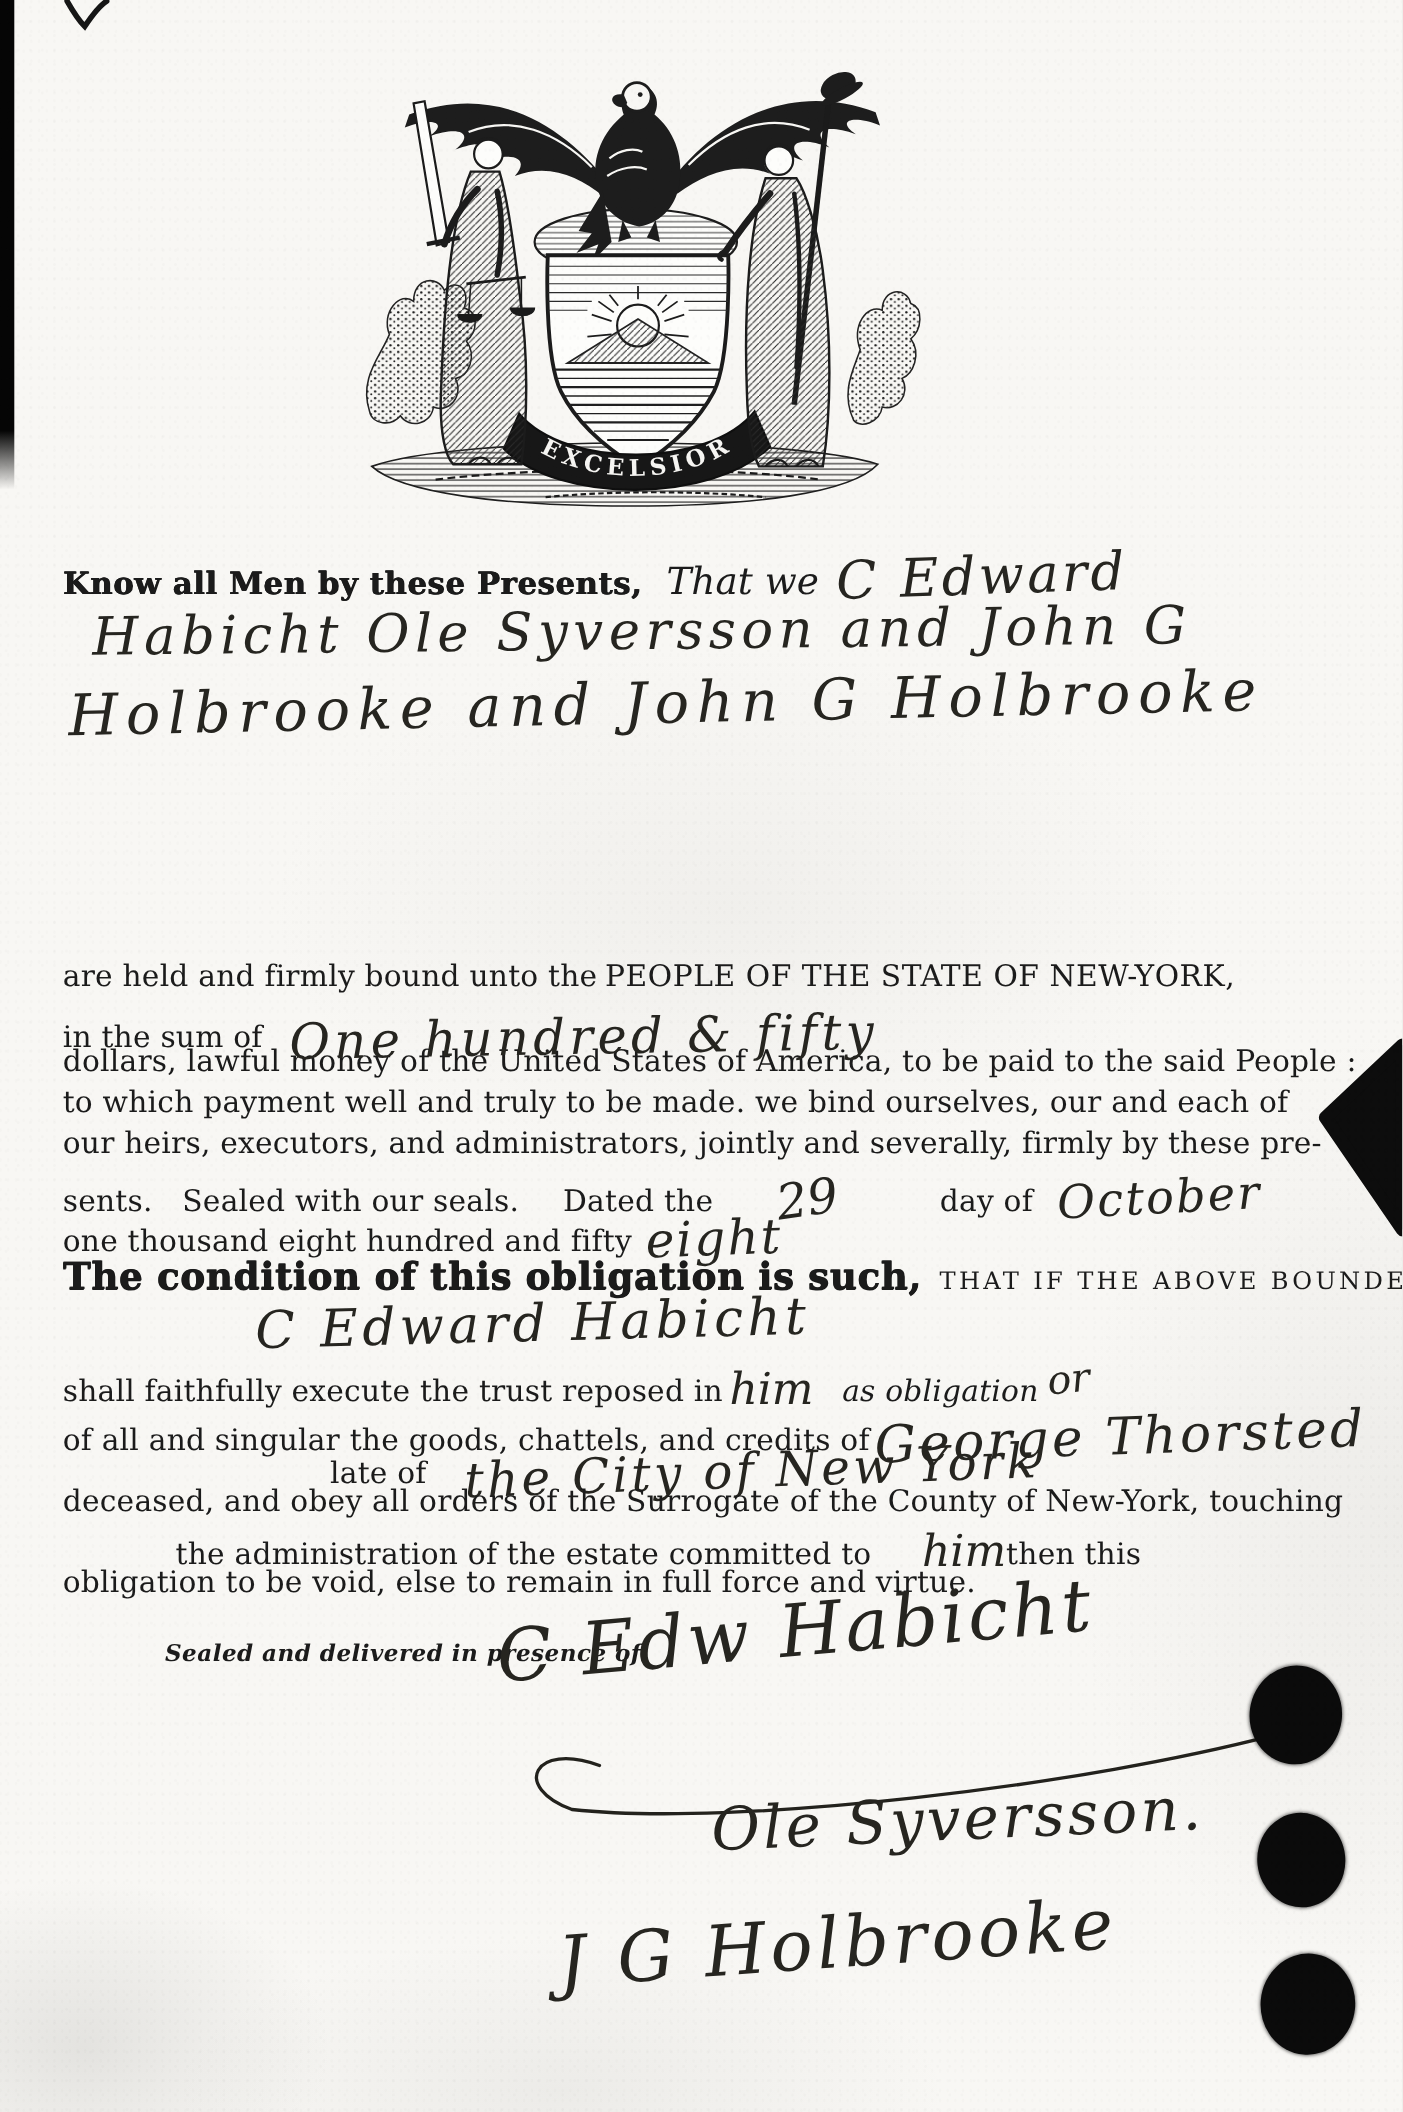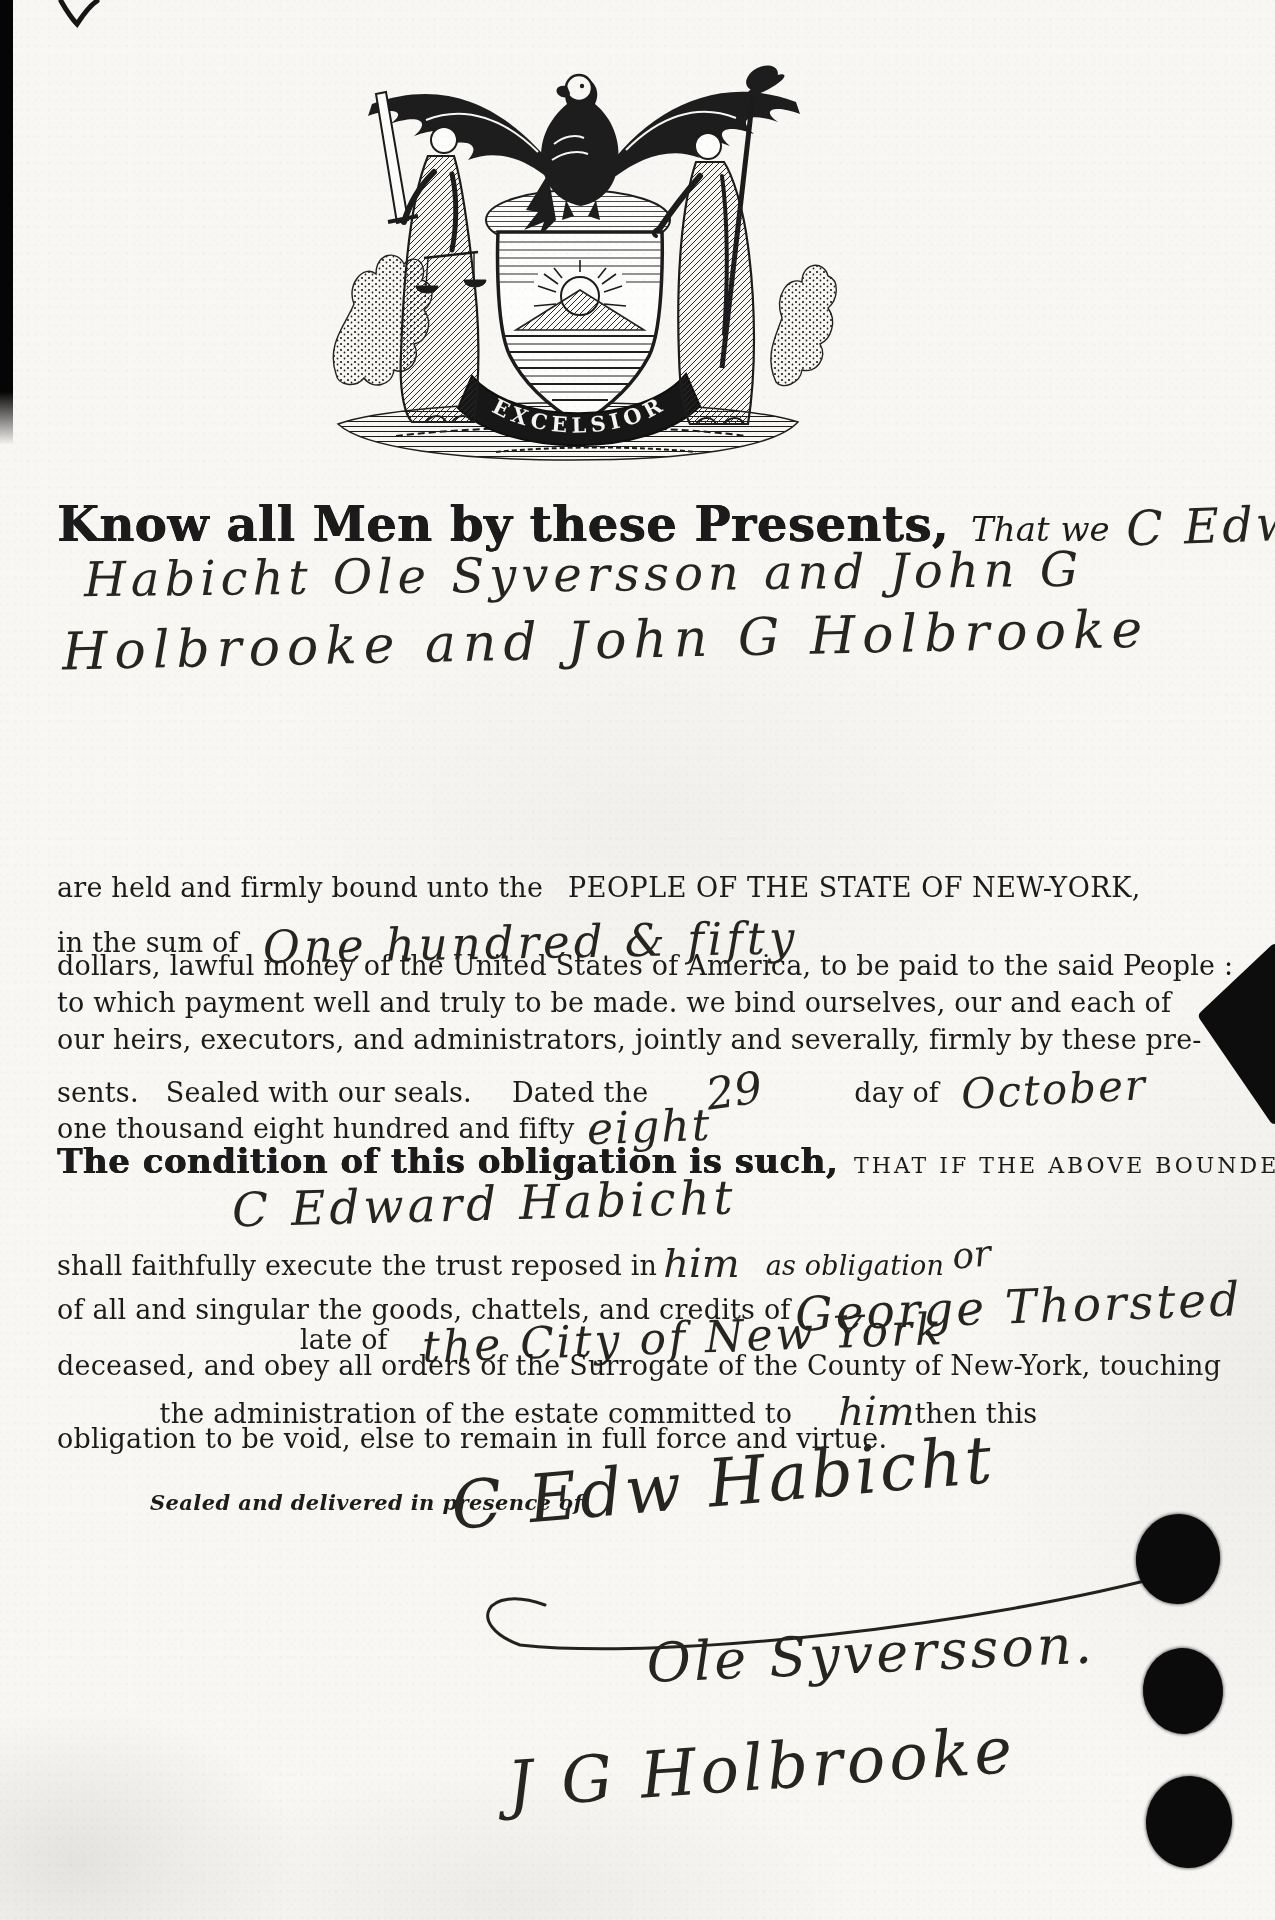--- a/index.html
+++ b/index.html
@@ -168,31 +168,31 @@
       <path d="M420,114 C422,104 442,104 444,114 C440,108 424,108 420,114 Z" fill="#1c1c1c"></path>
       <path d="M420,138 C406,180 400,252 403,332 C404,372 410,392 414,400 L472,400 C480,350 480,282 472,222 C467,182 456,150 448,138 Z" fill="url(#hD)" stroke="#1c1c1c" stroke-width="2.2"></path>
       <path d="M424,152 C410,168 396,186 384,204" fill="none" stroke="#1c1c1c" stroke-width="6" stroke-linecap="round"></path>
       <path d="M384,204 C378,206 376,210 380,212" fill="none" stroke="#1c1c1c" stroke-width="4" stroke-linecap="round"></path>
       <path d="M446,152 C452,196 452,260 448,310" fill="none" stroke="#1c1c1c" stroke-width="4" stroke-linecap="round"></path>
       <path d="M420,400 C426,392 436,392 440,400 M448,400 C454,392 464,392 468,400" stroke="#1b1b1b" stroke-width="2" fill="none"></path>
     </g>
   </svg>
 
   <div class="abs line" style="left:57px;top:496px">
-    <span class="bl" style="font-size:48px">Know all Men by these Presents,</span>
+    <span class="bl" style="font-size:28px">Know all Men by these Presents,</span>
     <span class="ital" style="font-size:34px;margin-left:22px">That we</span>
     <span class="script" style="font-size:48px;margin-left:16px;letter-spacing:3px;transform:rotate(-2deg)">C Edward</span>
   </div>
 
   <div class="abs script" style="left:84px;top:546px;font-size:48px;letter-spacing:5px;transform:rotate(-.6deg)">Habicht  Ole Syversson and John G</div>
   <div class="abs script" style="left:62px;top:610px;font-size:52px;letter-spacing:7px;transform:rotate(-1.2deg)">Holbrooke and John G Holbrooke</div>
 
   <div class="abs line" style="left:57px;top:872px">
     <span class="printed">are held and firmly bound unto the</span>
-    <span class="caps" style="margin-left:25px">PEOPLE OF THE STATE OF NEW-YORK,</span>
+    <span class="caps" style="margin-left:7px">PEOPLE OF THE STATE OF NEW-YORK,</span>
   </div>
   <div class="abs printed" style="left:57px;top:950px">dollars, lawful money of the United States of America, to be paid to the said People :</div>
   <div class="abs line" style="left:57px;top:910px">
     <span class="printed">in the sum of</span>
     <span class="script" style="font-size:45px;margin-left:24px;letter-spacing:4px;transform:rotate(-1deg);position:relative;top:6px">One hundred &amp; fifty</span>
   </div>
   <div class="abs printed" style="left:57px;top:987px">to which payment well  and truly to  be made. we bind  ourselves, our  and each of</div>
   <div class="abs printed" style="left:57px;top:1024px">our heirs, executors,  and administrators, jointly and severally, firmly by these pre-</div>
   <div class="abs line" style="left:57px;top:1061px">
     <span class="printed">sents.</span>

